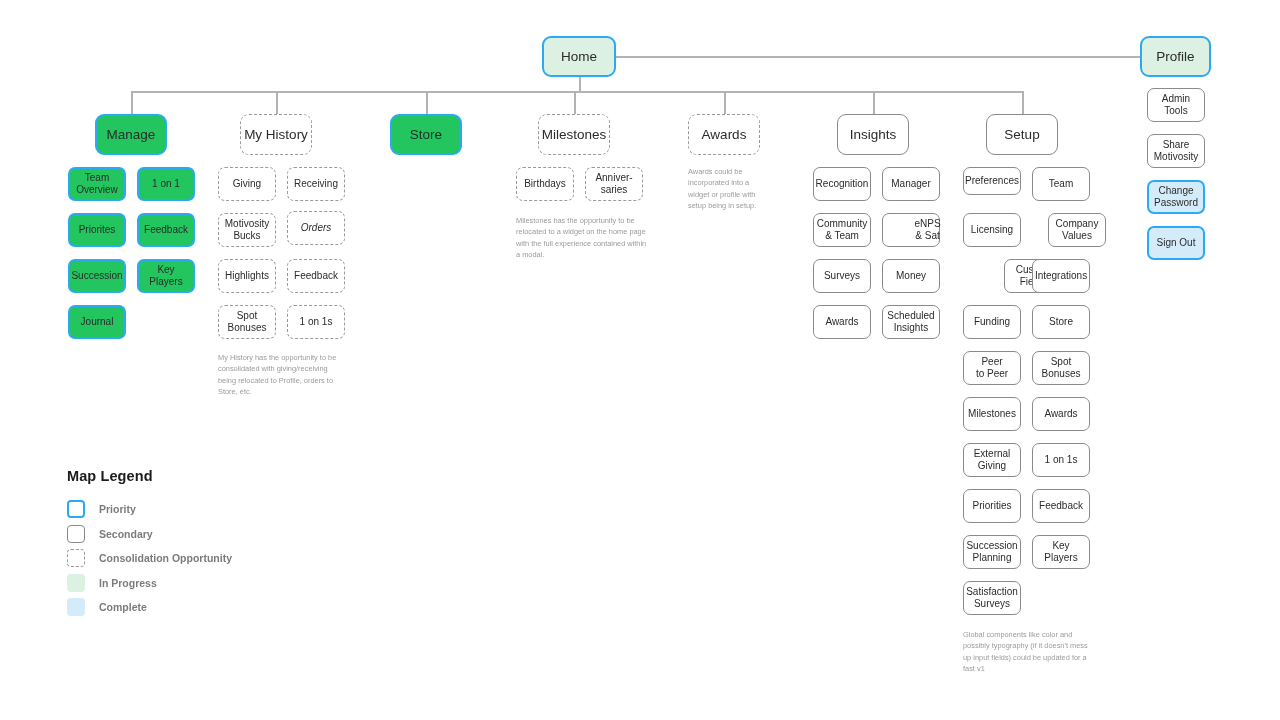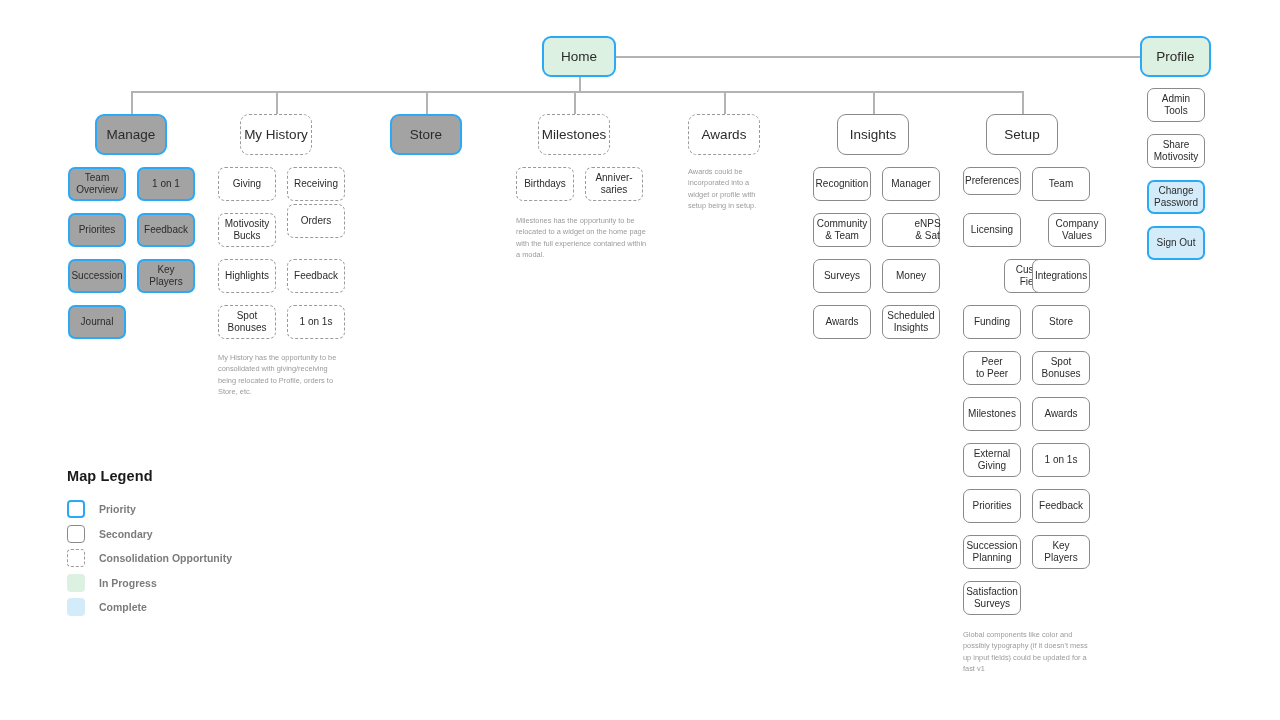--- a/index.html
+++ b/index.html
@@ -41,21 +41,21 @@
   }
   .node.header {
     font-size: 13.5px;
     border-radius: 9px;
   }
   .node.child {
     font-size: 10px;
   }
 
   
-  .v-priority   { border: 2px solid #2ca9f5; background: #a3a3a3; }
+  .v-priority   { border: 2px solid #2ca9f5; background: #22c55e; }
   .v-secondary  { border: 1.3px solid #8a8a8a; background: #ffffff; }
   .v-dashed     { border: 1.3px dashed #9a9a9a; background: #ffffff; }
   .v-inprogress { border: 2px solid #2ca9f5; background: #ddf1e2; }
   .v-complete   { border: 2px solid #2ca9f5; background: #d4ecfa; }
 
   
   .note {
     position: absolute;
     font-size: 7.4px;
     line-height: 1.52;
@@ -136,21 +136,21 @@
       <div class="node child v-priority" style="left: 68px; top: 213px; width: 58px; height: 34px;">Priorites</div>
       <div class="node child v-priority" style="left: 137px; top: 213px; width: 58px; height: 34px;">Feedback</div>
       <div class="node child v-priority" style="left: 68px; top: 259px; width: 58px; height: 34px;">Succession</div>
       <div class="node child v-priority" style="left: 137px; top: 259px; width: 58px; height: 34px;">Key Players</div>
       <div class="node child v-priority" style="left: 68px; top: 305px; width: 58px; height: 34px;">Journal</div>
       <div class="node header v-dashed" style="left: 240px; top: 114px; width: 72px; height: 41px;">My History</div>
       <div class="node child v-dashed" style="left: 218px; top: 167px; width: 58px; height: 34px;">Giving</div>
       <div class="node child v-dashed" style="left: 287px; top: 167px; width: 58px; height: 34px; text-align: center;">Receiving</div>
       <div class="node child v-dashed" style="left: 218px; top: 213px; width: 58px; height: 34px;">Motivosity
 Bucks</div>
-      <div class="node child v-dashed" style="left: 287px; top: 204px; width: 58px; height: 34px;">Orders</div>
+      <div class="node child v-dashed" style="left: 287px; top: 211px; width: 58px; height: 34px; font-style: italic;">Orders</div>
       <div class="node child v-dashed" style="left: 218px; top: 259px; width: 58px; height: 34px;">Highlights</div>
       <div class="node child v-dashed" style="left: 287px; top: 259px; width: 58px; height: 34px;">Feedback</div>
       <div class="node child v-dashed" style="left: 218px; top: 305px; width: 58px; height: 34px;">Spot
 Bonuses</div>
       <div class="node child v-dashed" style="left: 287px; top: 305px; width: 58px; height: 34px;">1 on 1s</div>
       <div class="node header v-priority" style="left: 390px; top: 114px; width: 72px; height: 41px;">Store</div>
       <div class="node header v-dashed" style="left: 538px; top: 114px; width: 72px; height: 41px;">Milestones</div>
       <div class="node child v-dashed" style="left: 516px; top: 167px; width: 58px; height: 34px;">Birthdays</div>
       <div class="node child v-dashed" style="left: 585px; top: 167px; width: 58px; height: 34px;">Anniver-
 saries</div>

